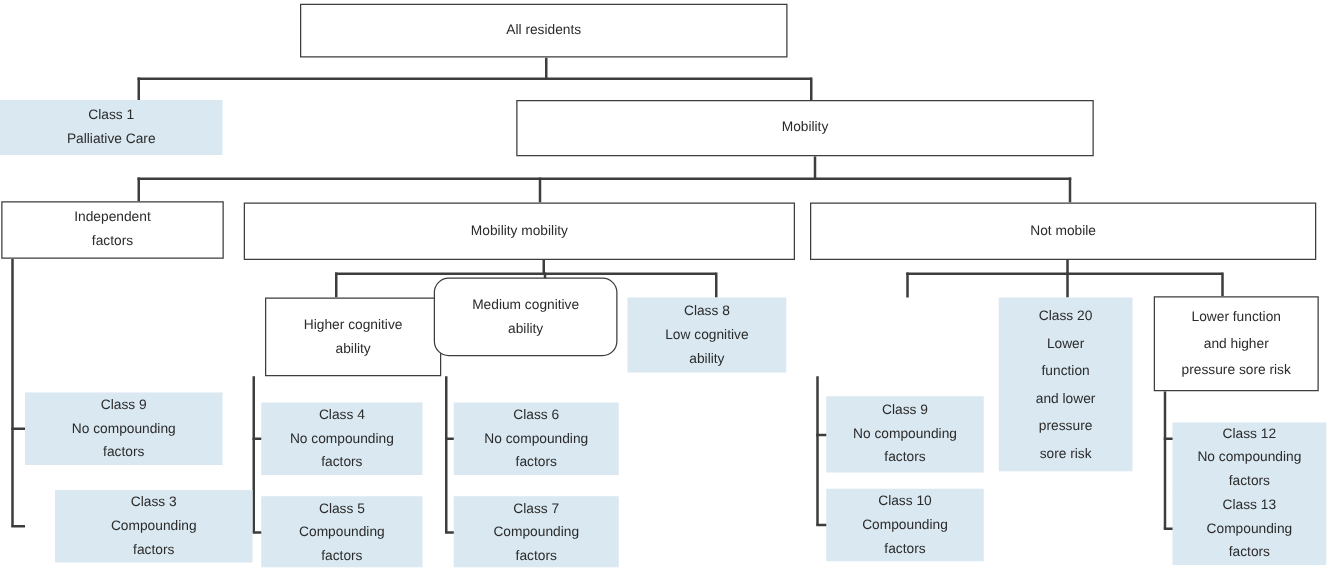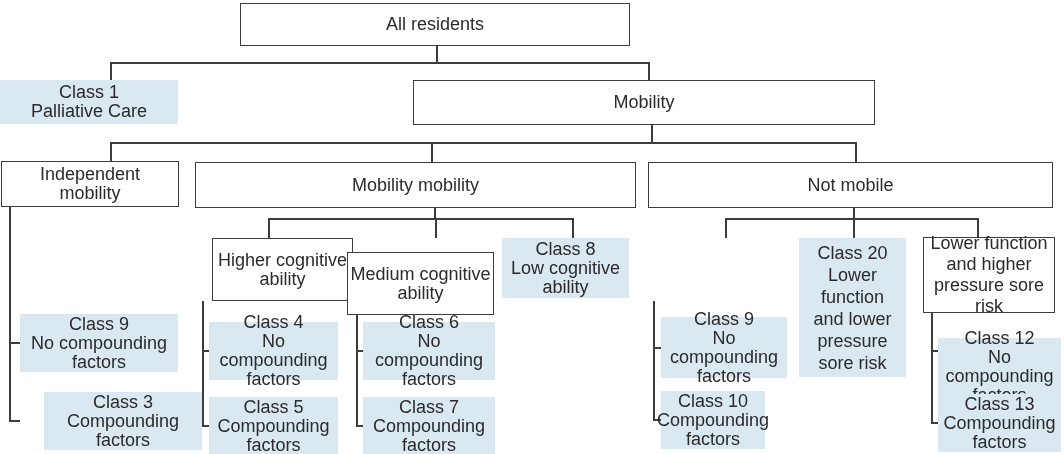--- a/index.html
+++ b/index.html
@@ -15,21 +15,21 @@
     background:var(--bg);
     font-family:"Liberation Sans", sans-serif;
     color:var(--text);
     overflow:hidden;
   }
   .node{
     position:absolute;
     display:flex;align-items:center;justify-content:center;
     text-align:center;
     white-space:pre-line;
-    font-size:18px;line-height:19px;
+    font-size:11px;line-height:19px;
     box-sizing:border-box;
   }
   .node.white{background:#ffffff;border:1.5px solid var(--line);}
   .node.blue{background:var(--accent);border:none;}
   .node.lh-md{line-height:21px;}
   .node.lh-lg{line-height:22px;}
   .ln{position:absolute;background:var(--line);}
   .ln.h{height:1.5px;}
   .ln.v{width:1.5px;}
 </style>
@@ -81,27 +81,27 @@
   <div class="ln h" style="left:931px;top:350px;width:8px;"></div>
   <div class="ln h" style="left:931px;top:422px;width:8px;"></div>
 
   <div class="node white" style="left:240px;top:3px;width:390px;height:43px;">All residents</div>
 
   <div class="node blue" style="left:0px;top:80px;width:178px;height:44px;">Class 1
 Palliative Care</div>
   <div class="node white" style="left:413px;top:80px;width:462px;height:45px;">Mobility</div>
 
   <div class="node white" style="left:1px;top:161px;width:178px;height:46px;">Independent
-mobility</div>
+factors</div>
   <div class="node white" style="left:195px;top:162px;width:441px;height:46px;">Mobility mobility</div>
   <div class="node white" style="left:648px;top:162px;width:405px;height:46px;">Not mobile</div>
 
   <div class="node white" style="left:212px;top:238px;width:141px;height:63px;">Higher cognitive
 ability</div>
-  <div class="node white" style="left:347px;top:252px;width:147px;height:63px;">Medium cognitive
+  <div class="node white" style="left:347px;top:222px;width:147px;height:63px;border-radius:12px;">Medium cognitive
 ability</div>
   <div class="node blue" style="left:502px;top:238px;width:127px;height:60px;">Class 8
 Low cognitive
 ability</div>
   <div class="node blue lh-lg" style="left:799px;top:238px;width:107px;height:139px;">Class 20
 Lower
 function
 and lower
 pressure
 sore risk</div>
@@ -127,20 +127,20 @@
 
   <div class="node blue" style="left:20px;top:392px;width:158px;height:58px;margin-left:24px;">Class 3
 Compounding
 factors</div>
   <div class="node blue" style="left:209px;top:397px;width:129px;height:58px;">Class 5
 Compounding
 factors</div>
   <div class="node blue" style="left:363px;top:397px;width:132px;height:58px;">Class 7
 Compounding
 factors</div>
-  <div class="node blue" style="left:661px;top:391px;width:104px;height:58px;">Class 10
+  <div class="node blue" style="left:661px;top:391px;width:126px;height:58px;">Class 10
 Compounding
 factors</div>
   <div class="node blue" style="left:938px;top:394px;width:123px;height:58px;">Class 13
 Compounding
 factors</div>
 
 </div>
 
 </body></html>

